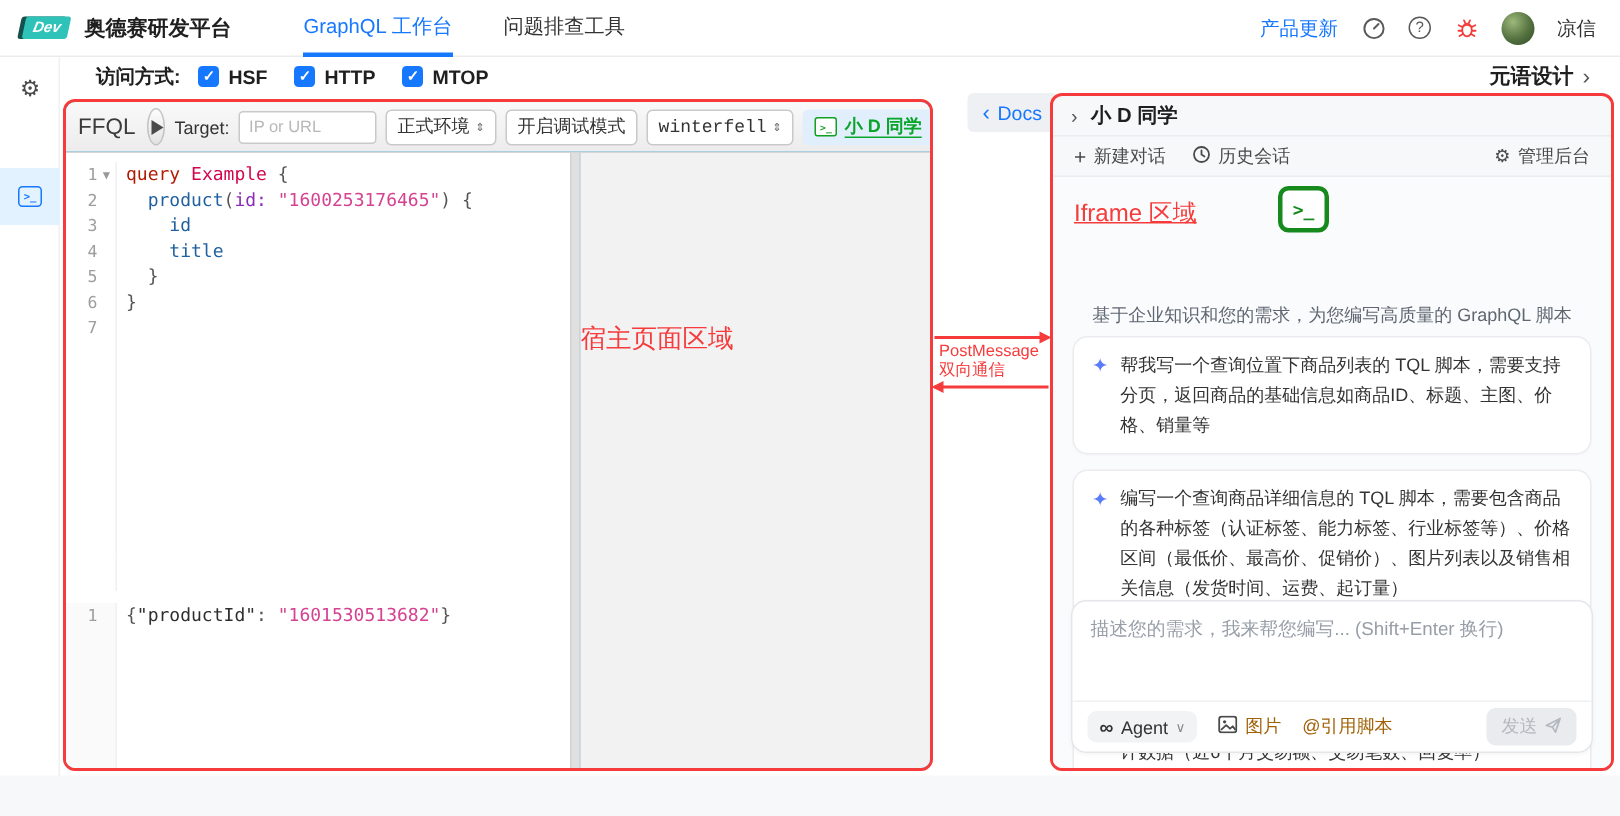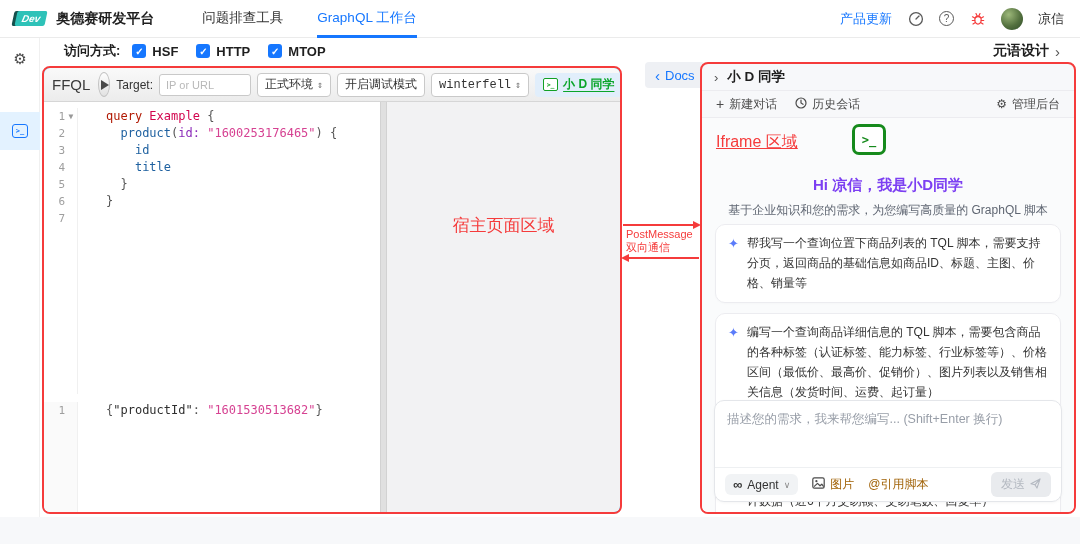--- a/index.html
+++ b/index.html
@@ -79,42 +79,42 @@
 
   .gq-body { flex:1; display:flex; min-height:0; }
   .editor-col { width:336px; flex:0 0 336px; display:flex; flex-direction:column; background:#fff; }
   .code-area { flex:1; display:flex; font-family:"DejaVu Sans Mono",monospace; font-size:12px;
                line-height:17px; padding-top:6px; min-height:0; }
   .gutter { width:34px; flex:0 0 34px; border-right:1px solid #f0f0f0; }
   .ln { display:flex; justify-content:flex-end; align-items:center; height:17px; }
   .ln .num { color:#9e9e9e; font-size:11px; text-align:right; }
   .ln .fold { width:12px; color:#999; font-size:8px; text-align:center; }
   .code-lines { padding-left:6px; }
-  .cl { height:17px; white-space:pre;margin-left:22px; }
+  .cl { height:17px; white-space:pre; }
   .tk-kw  { color:#b11a04; }
   .tk-def { color:#d2054e; }
   .tk-prop{ color:#1f61a0; }
   .tk-attr{ color:#8b2bb9; }
   .tk-str { color:#d64292; }
   .tk-pun { color:#555; }
   .tk-vprop{ color:#2e2e2e; }
 
   .vars-header { height:25px; flex:0 0 25px; display:flex; }
   .vars-header .gut-cell { width:34px; flex:0 0 34px; background:#fff; border-right:1px solid #f0f0f0; }
   .vars-header .bar { flex:1; background:#f3f3f3; border-top:1px solid #e2e2e2; border-bottom:1px solid #e2e2e2;
                       display:flex; align-items:center; padding-left:4px; font-size:10px; font-weight:bold;
                       letter-spacing:0.8px; color:#8d8d8d; }
   .vars-editor { height:118px; flex:0 0 118px; display:flex; font-family:"DejaVu Sans Mono",monospace;
                  font-size:12px; line-height:17px; padding-top:8px; }
   .vars-editor .gutter { background:#fafafa; }
 
   .pane-divider { width:7px; flex:0 0 7px; background:#e0e0e0; border-left:1px solid #d2d2d2;
                   border-right:1px solid #d2d2d2; cursor:col-resize; }
   .result-pane { flex:1; background:#f2f2f3; position:relative; }
-  .host-label { position:absolute; left:0; right:0; top:112px; text-align:center;
+  .host-label { position:absolute; left:0; right:0; top:112px; text-align:left;
                 color:#f53b3b; font-size:17px; }
 
   
   .docs-btn { position:absolute; left:645px; top:62px; height:26px; padding:0 10px; background:#eef0f4;
               border-radius:4px; color:#1677ff; font-size:13px; display:flex; align-items:center; gap:5px;
               cursor:pointer; }
   .docs-btn .chev { font-size:15px; }
   .pm-arrow { position:absolute; left:623px; width:76px; height:0; border-top:2px solid #f53b3b; }
   .pm-arrow.top { top:224px; }
   .pm-arrow.top::after { content:""; position:absolute; right:-2px; top:-5px; width:0; height:0;
@@ -167,22 +167,22 @@
 
   .footer-strip { position:absolute; left:0; top:517px; width:1080px; height:27px; background:#f7f8fa; }
 </style>
 </head>
 <body>
 
 <div class="header">
   <span class="logo-badge">Dev</span>
   <span class="app-title">奥德赛研发平台</span>
   <div class="tabs">
+    <div class="tab active">GraphQL 工作台</div>
     <div class="tab">问题排查工具</div>
-    <div class="tab active">GraphQL 工作台</div>
   </div>
   <div class="header-right">
     <span class="link-blue">产品更新</span>
     <span class="hicon">
       <svg width="16" height="16" viewBox="0 0 16 16">
           <circle cx="8" cy="8" r="6.4" fill="none" stroke="#595959" stroke-width="1.3"></circle>
           <line x1="8" y1="8" x2="11" y2="5" stroke="#595959" stroke-width="1.3" stroke-linecap="round"></line>
         </svg>
     </span>
     <span class="help-circle">?</span>
@@ -360,21 +360,20 @@
       <span>历史会话</span>
     </span>
     <span class="ai-tool admin">
       <span>⚙</span>
       <span>管理后台</span>
     </span>
   </div>
   <div class="ai-content">
     <div class="iframe-label">Iframe 区域</div>
     <div class="term-green-lg">&gt;_</div>
-    <div class="greeting">Hi 凉信，我是小D同学</div>
     <div class="ai-subtitle">基于企业知识和您的需求，为您编写高质量的 GraphQL 脚本</div>
     <div class="cards">
         <div class="card">
           <span class="card-icon">✦</span>
           <span class="card-text">帮我写一个查询位置下商品列表的 TQL 脚本，需要支持分页，返回商品的基础信息如商品ID、标题、主图、价格、销量等</span>
         </div>
         <div class="card">
           <span class="card-icon">✦</span>
           <span class="card-text">编写一个查询商品详细信息的 TQL 脚本，需要包含商品的各种标签（认证标签、能力标签、行业标签等）、价格区间（最低价、最高价、促销价）、图片列表以及销售相关信息（发货时间、运费、起订量）</span>
         </div>

